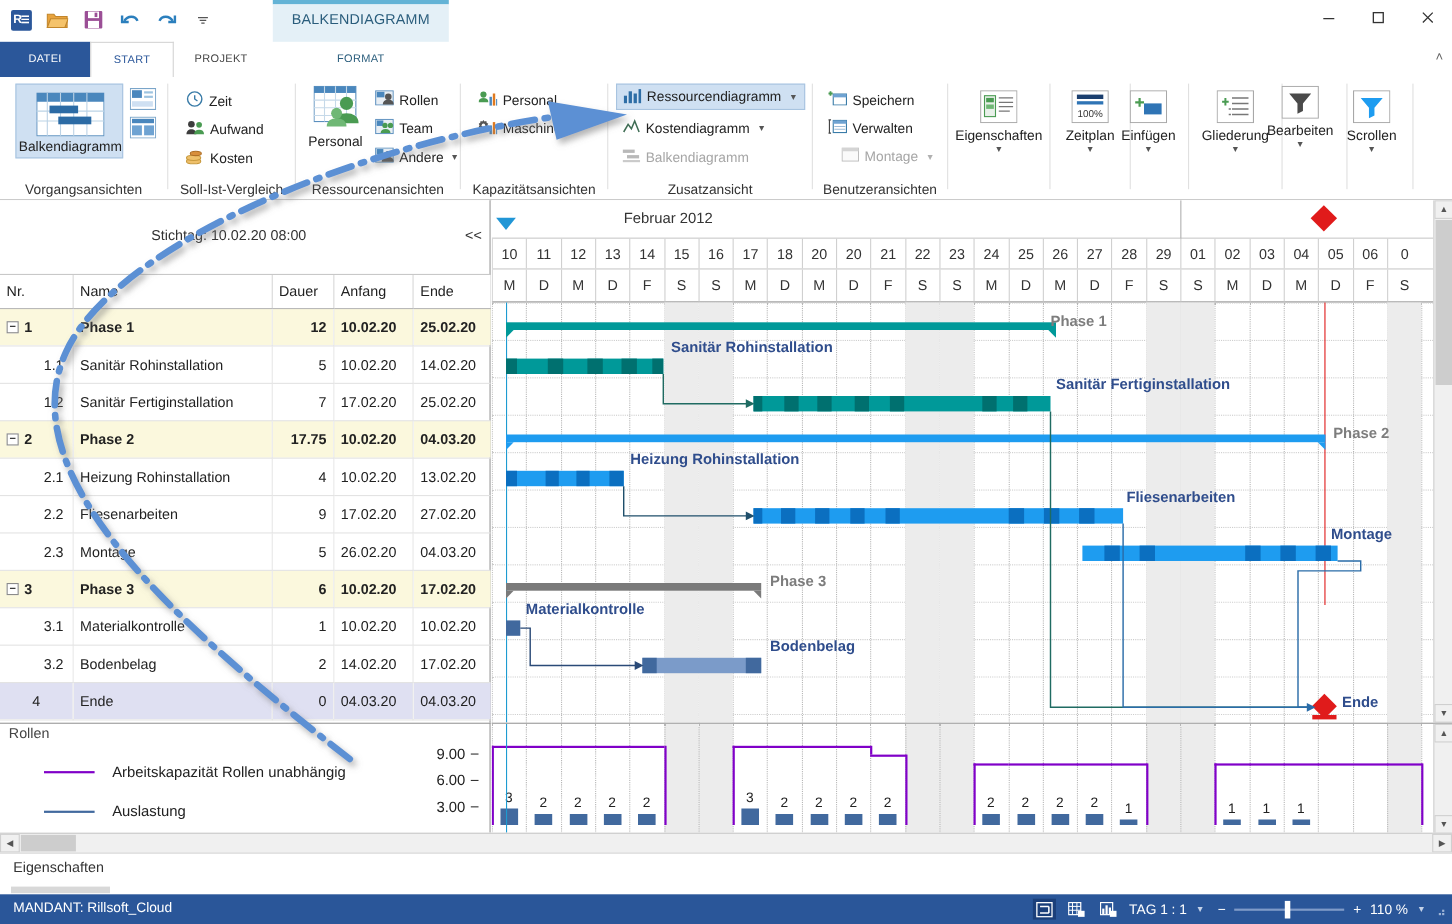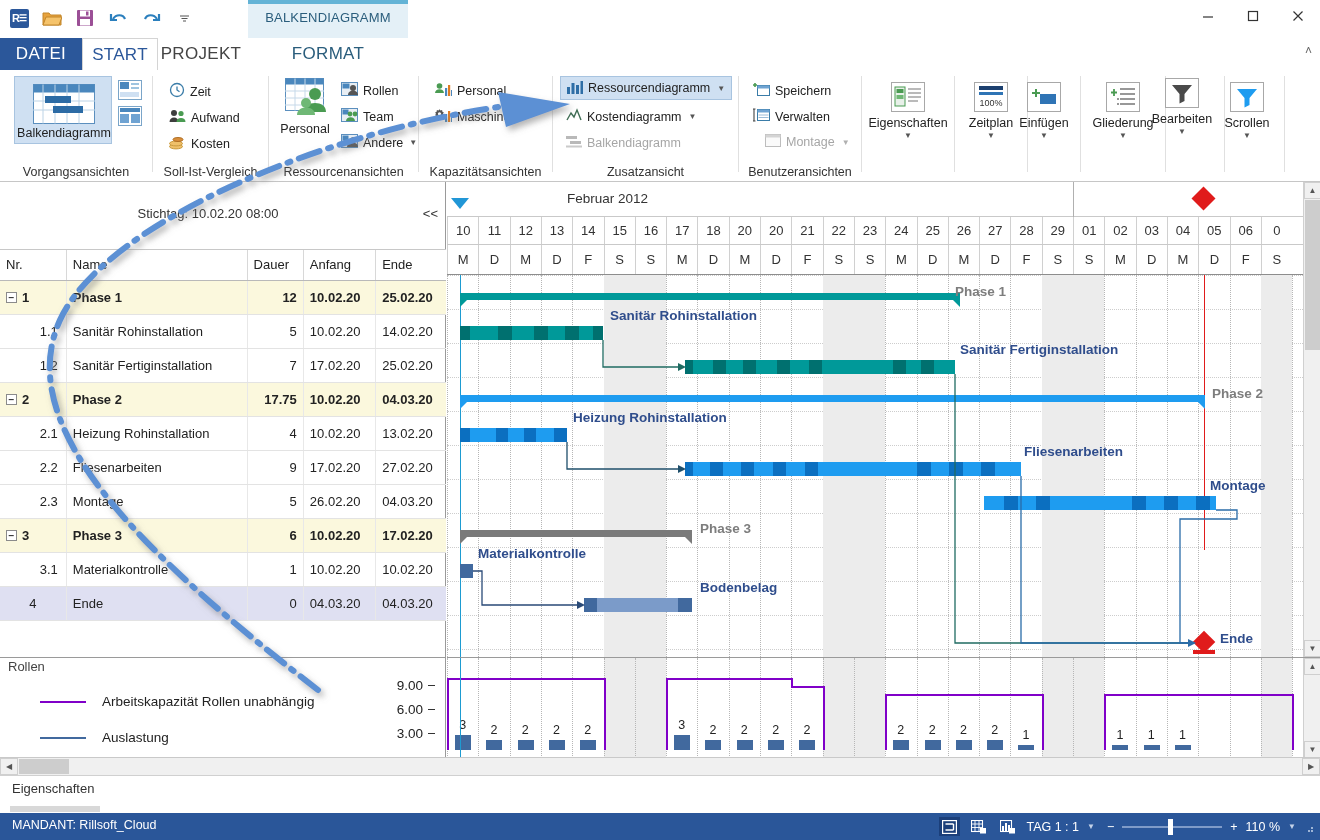--- a/index.html
+++ b/index.html
@@ -39,21 +39,21 @@
     position:absolute; left:0; top:11px; width:1320px; text-align:center;
     font-size:14px; color:#444;
   }
   .wbtns { position:absolute; right:0; top:0; display:flex; }
   .wbtn { width:45px; height:32px; display:flex; align-items:center; justify-content:center;
           color:#333; font-size:14px; }
 
   
   .tabbar { position:absolute; left:0; top:38px; width:1320px; height:32px; background:#fff; }
   .tab { position:absolute; top:0; height:32px; line-height:32px; text-align:center;
-         font-size:17px; color:#2b579a; letter-spacing:.3px; }
+         font-size:10px; color:#2b579a; letter-spacing:.3px; }
   .tab.datei { left:0; width:82px; background:#2b579a; color:#fff; }
   .tab.start { left:82px; width:76px; background:#fff; color:#2b579a;
                border-left:1px solid #d4d4d4; border-right:1px solid #d4d4d4;
                border-top:1px solid #d4d4d4; }
   .tab.projekt { left:158px; width:86px; color:#444; }
   .tab.format { left:248px; width:160px; color:#2a5d7c; }
   .collapse-ribbon { position:absolute; right:8px; top:44px; font-size:12px; color:#666; }
 
   
   .ribbon {
@@ -688,20 +688,31 @@
           <td class="c-nr">
               <div class="nrcell sub">
                 <span>3.1</span>
               </div>
             </td>
           <td class="c-name">Materialkontrolle</td>
           <td class="c-dauer">1</td>
           <td class="c-anfang">10.02.20</td>
           <td class="c-ende">10.02.20</td>
         </tr>
+        <tr>
+          <td class="c-nr">
+              <div class="nrcell sub">
+                <span>3.2</span>
+              </div>
+            </td>
+          <td class="c-name">Bodenbelag</td>
+          <td class="c-dauer">2</td>
+          <td class="c-anfang">14.02.20</td>
+          <td class="c-ende">17.02.20</td>
+        </tr>
         <tr class="endrow">
           <td class="c-nr">
               <div class="nrcell" style="justify-content:center">
                 <span>4</span>
               </div>
             </td>
           <td class="c-name">Ende</td>
           <td class="c-dauer">0</td>
           <td class="c-anfang">04.03.20</td>
           <td class="c-ende">04.03.20</td>

